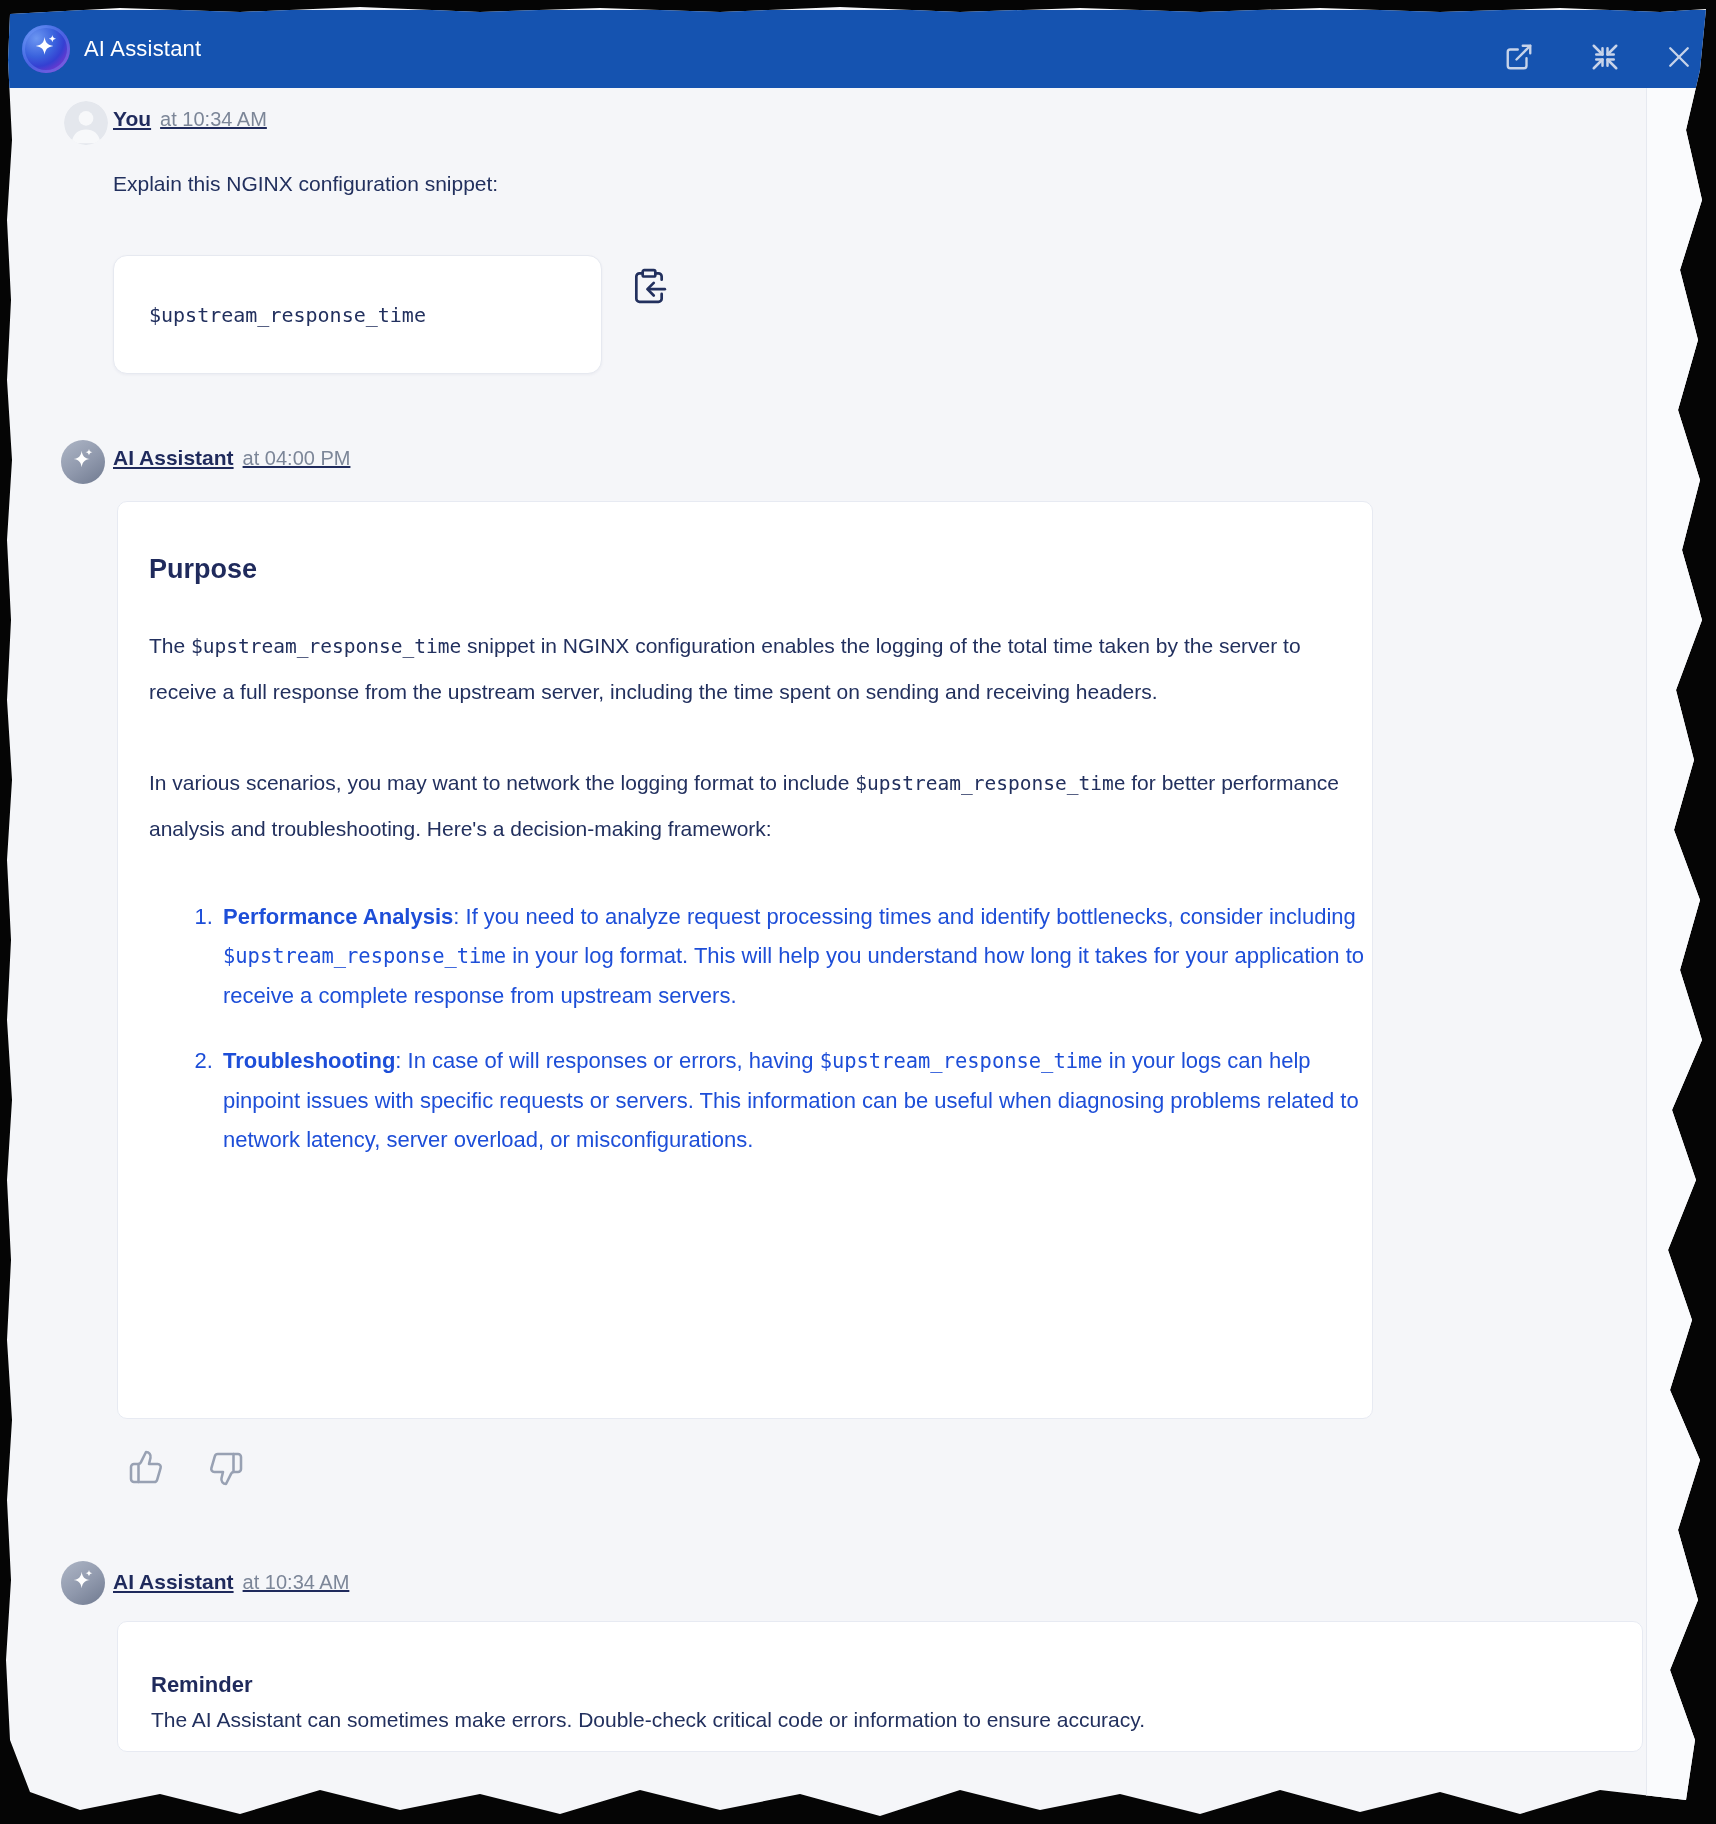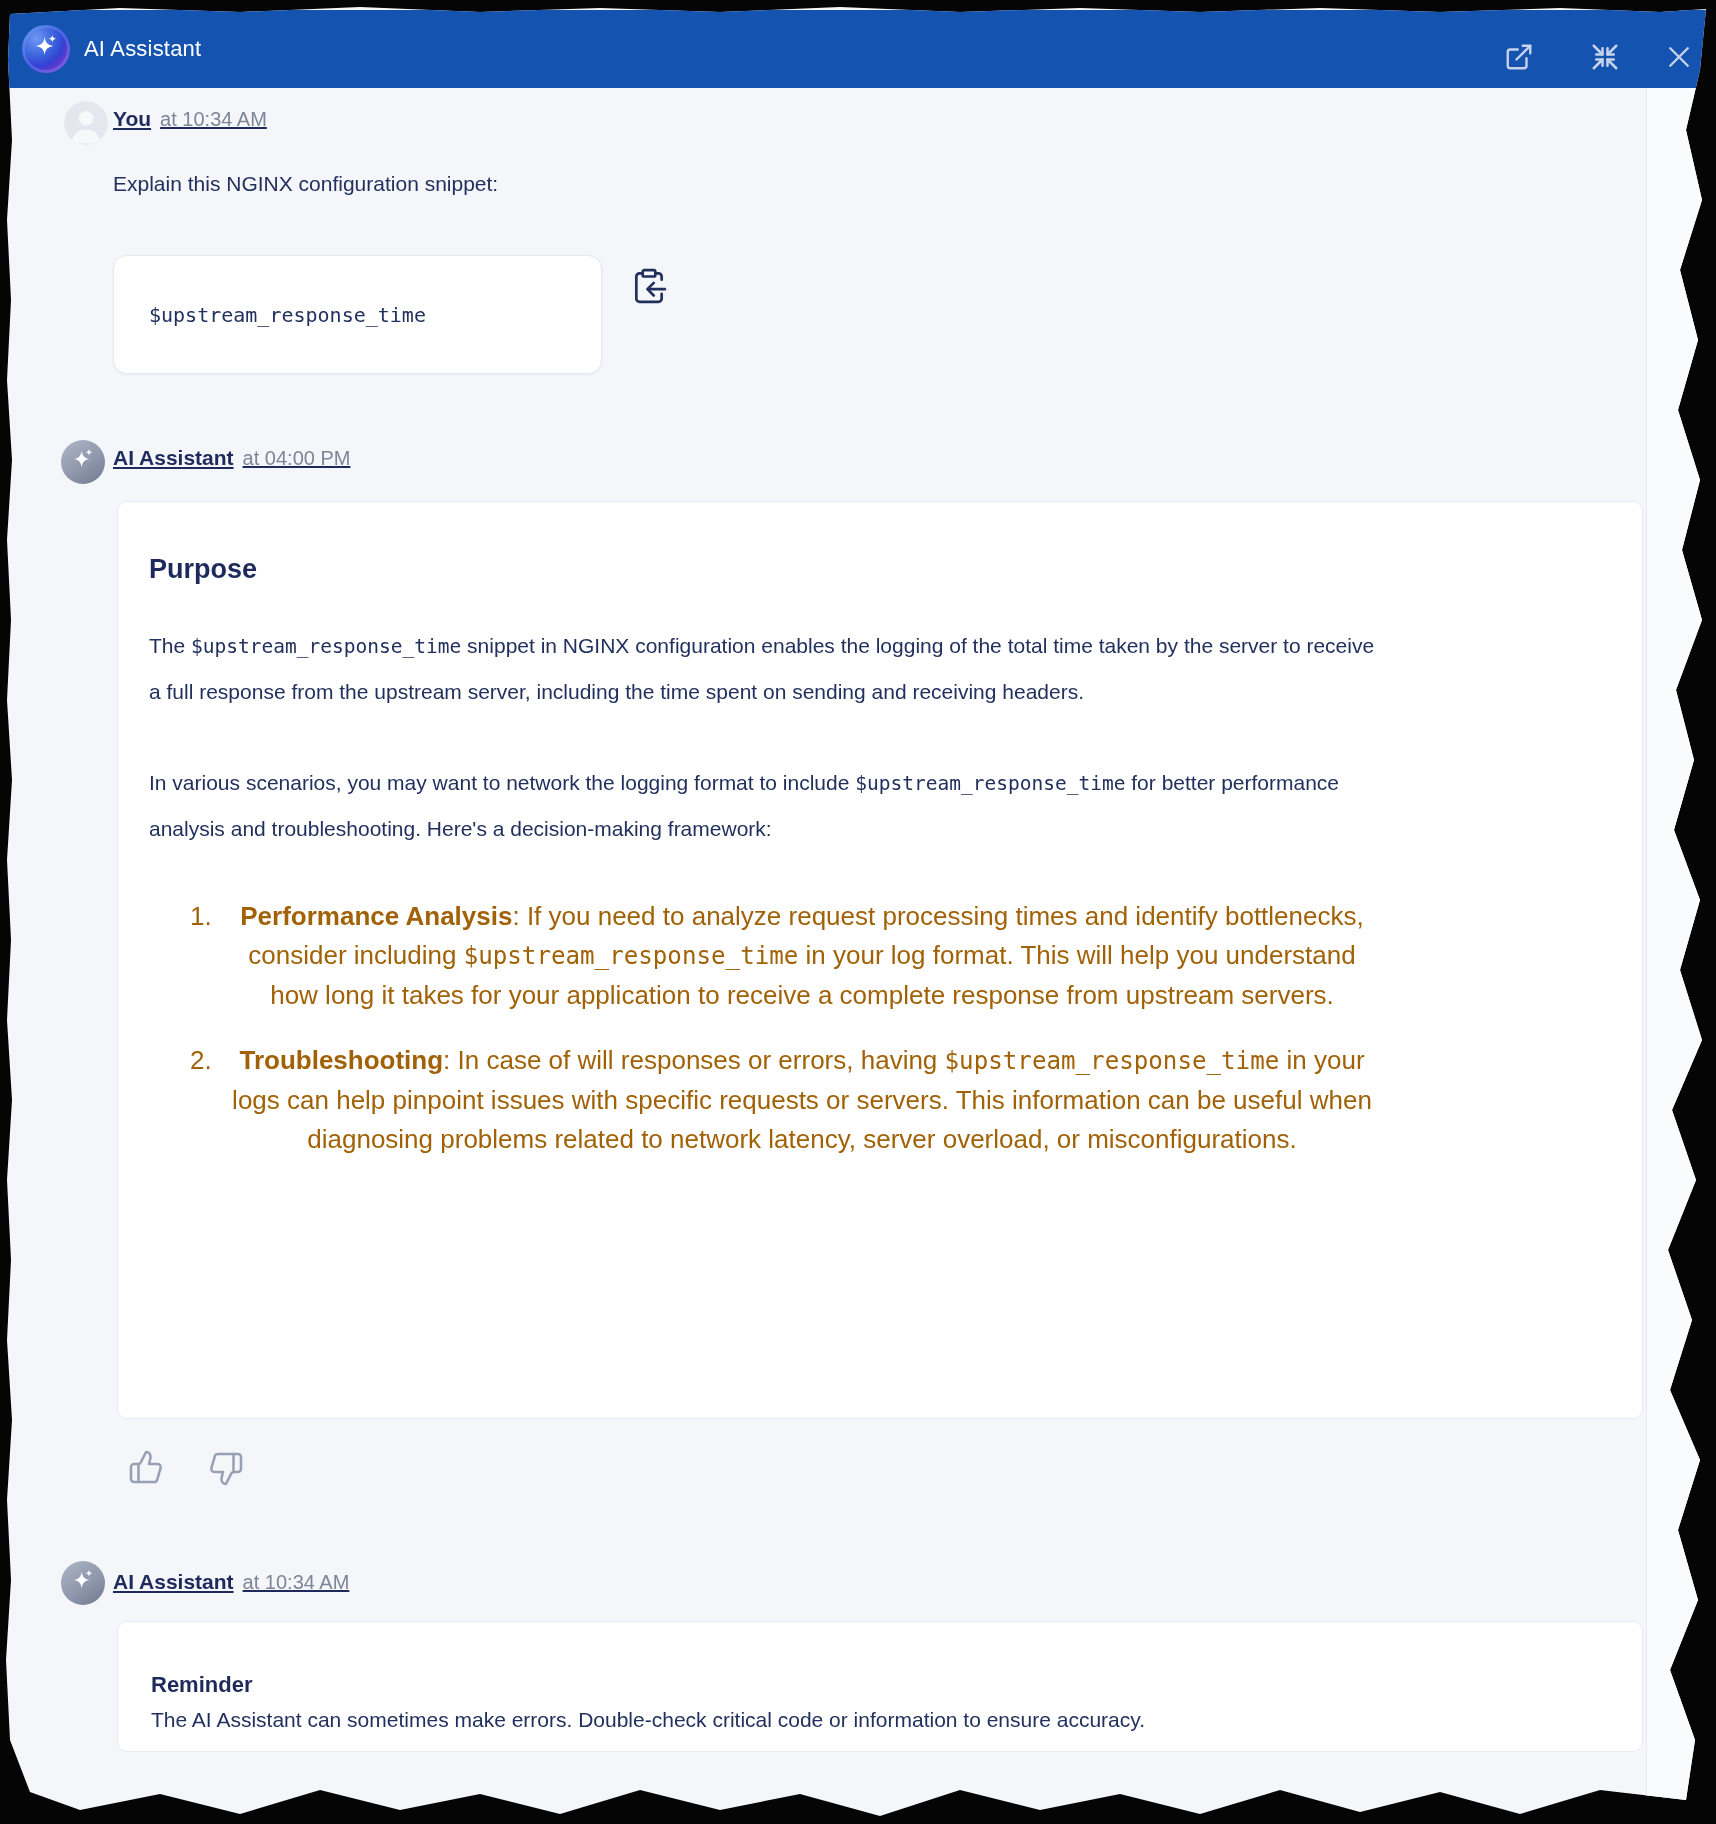--- a/index.html
+++ b/index.html
@@ -32,26 +32,26 @@
   .usertext{position:absolute;font-size:21px;color:#22305e;}
   .codebox{position:absolute;left:113px;top:255px;width:487px;height:117px;background:#fff;
         border:1px solid #e6e9f0;border-radius:14px;box-shadow:0 1px 3px rgba(30,40,90,.05);
         display:flex;align-items:center;}
   .codebox code{font-family:"DejaVu Sans Mono",monospace;font-size:20px;color:#22305e;padding-left:35px;}
   .copybtn{position:absolute;left:628px;top:266px;width:42px;height:42px;background:none;border:none;
         padding:0;cursor:pointer;color:#22305e;}
   .copybtn svg{width:38px;height:38px;}
 
   .card{position:absolute;background:#fff;border:1px solid #e7eaf2;border-radius:10px;box-sizing:border-box;}
-  .card-answer{left:117px;top:501px;width:1526px;height:918px;padding:52px 0 0 31px;}
+  .card-answer{left:117px;top:501px;width:1256px;height:918px;padding:52px 0 0 31px;}
   .md{max-width:1232px;}
   .md h3{margin:0 0 38px;font-size:27px;font-weight:700;color:#1f2a5c;}
   .md p{margin:0 0 46px;font-size:21px;line-height:45px;color:#22305e;}
   .md ol{margin:46px 0 0;padding-left:70px;}
-  .md li{font-size:26px;line-height:39px;color:#a16207;padding-left:4px;text-align:center;}
+  .md li{font-size:22px;line-height:39px;color:#1d4ed8;padding-left:4px;}
   .md li + li{margin-top:26px;}
   .rt-code{font-family:"DejaVu Sans Mono",monospace;font-size:0.93em;}
   .rt-b{font-weight:700;}
 
   .fbbtn{position:absolute;width:40px;height:40px;background:none;border:none;padding:0;cursor:pointer;color:#98a1b3;}
   .fbbtn svg{width:36px;height:36px;}
 
   .card-reminder{left:117px;top:1621px;width:1526px;height:131px;padding:50px 40px 16px 33px;}
   .card-reminder h4{margin:0 0 10px;font-size:22px;font-weight:700;color:#1f2a5c;}
   .card-reminder p{margin:0;font-size:21px;color:#22305e;}

